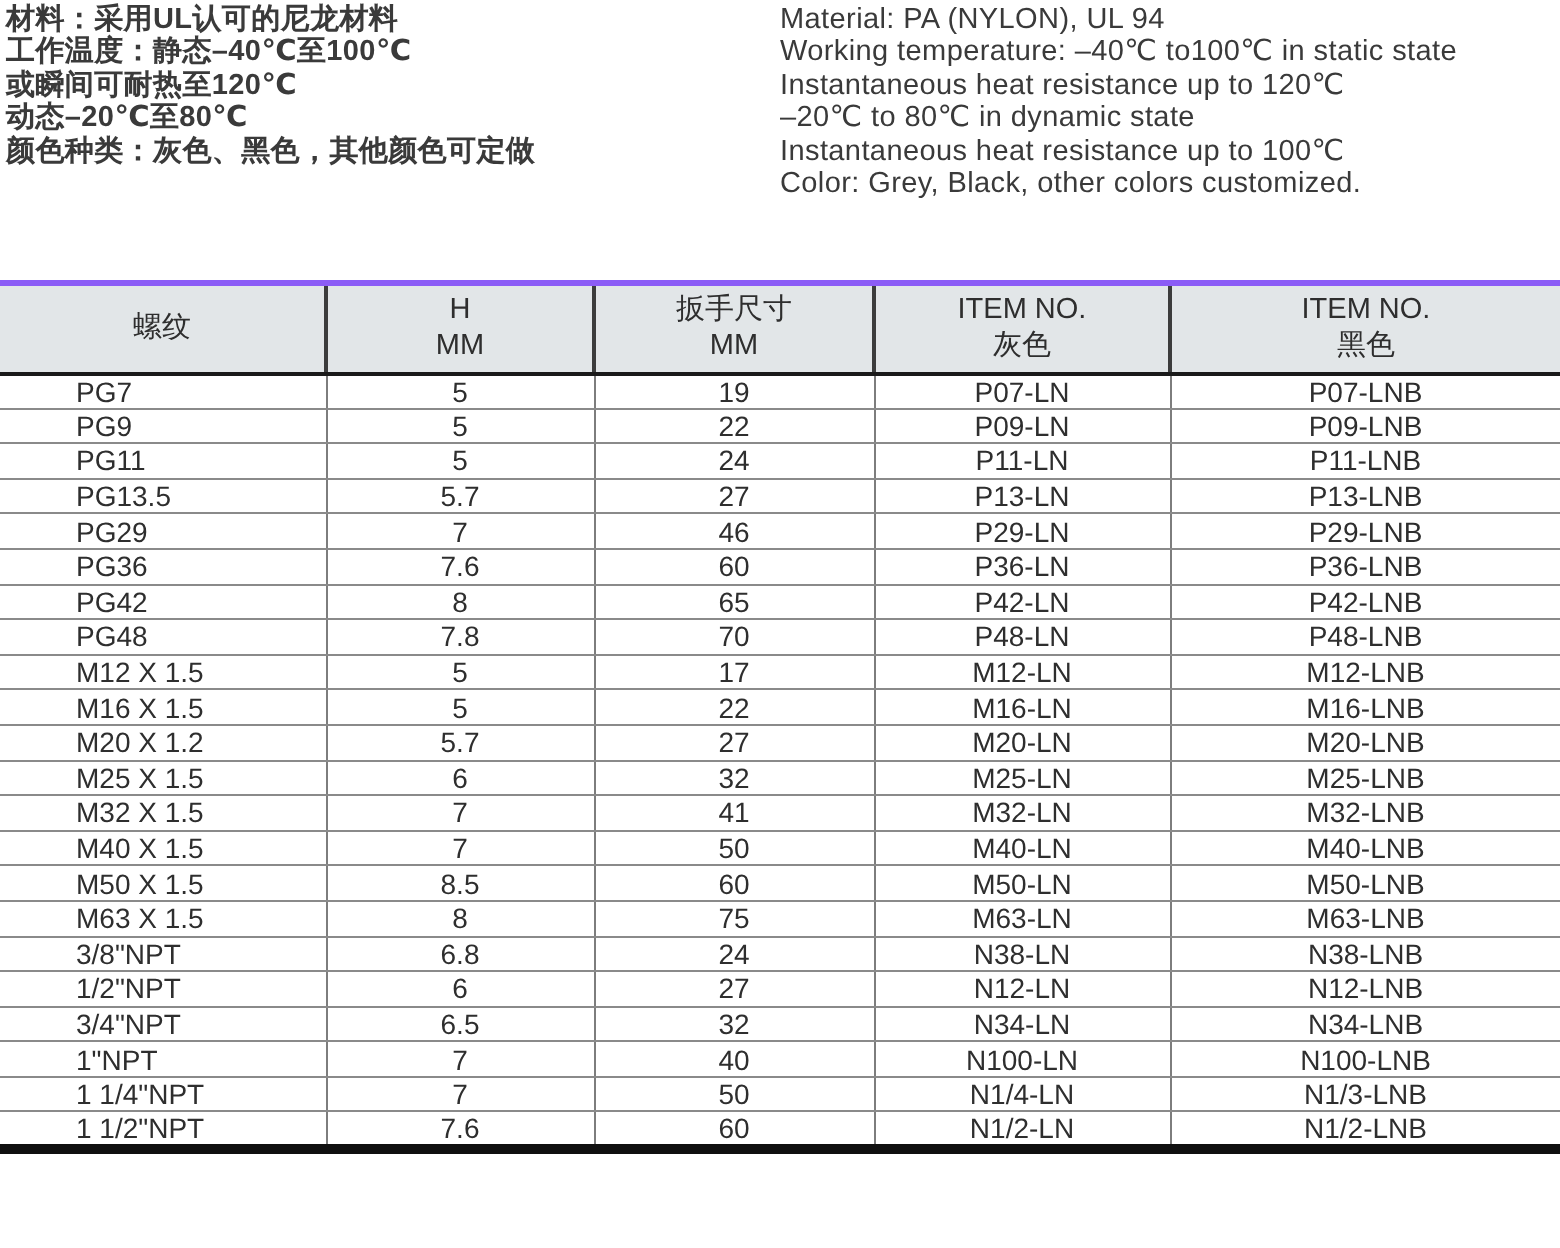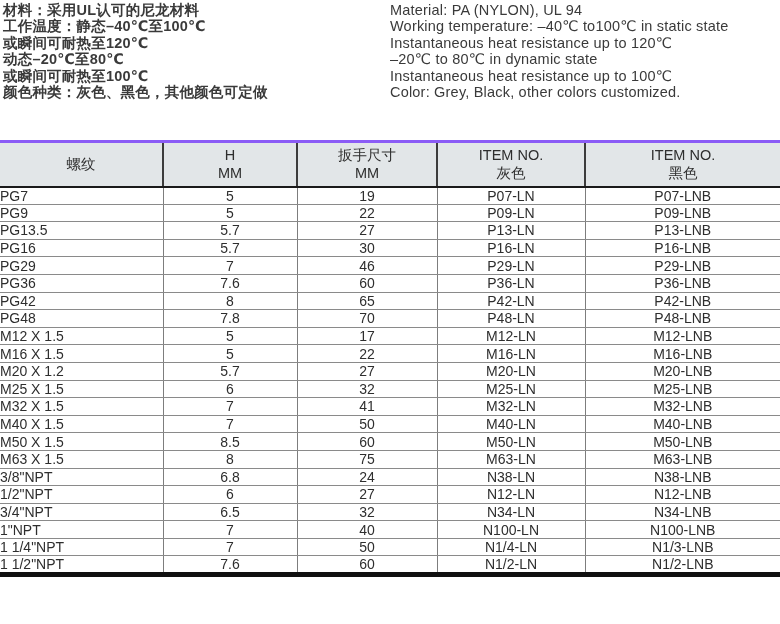--- a/index.html
+++ b/index.html
@@ -75,35 +75,35 @@
     color: #2e2e2e;
     border-bottom: 1px solid #8a8a8a;
     border-left: 1px solid #7d7d7d;
     padding: 0;
     white-space: nowrap;
     overflow: hidden;
   }
   table.spec td:first-child {
     border-left: none;
     text-align: left;
+    padding-left: 38px;
   }
   table.spec tbody tr:last-child td { border-bottom: none; }
   .hdr-line { display: block; }
   .hdr-line:empty { display: none; }
 </style>
 </head>
 <body>
 
 <div class="info-block">
   <div class="info-col-zh">
     <div class="info-line">材料：采用UL认可的尼龙材料</div>
     <div class="info-line">工作温度：静态–40℃至100℃</div>
     <div class="info-line">或瞬间可耐热至120℃</div>
     <div class="info-line">动态–20℃至80℃</div>
-    <div class="info-line">或瞬间可耐热至100℃</div>
     <div class="info-line">颜色种类：灰色、黑色，其他颜色可定做</div>
   </div>
   <div class="info-col-en">
     <div class="info-line">Material: PA (NYLON), UL 94</div>
     <div class="info-line">Working temperature: –40℃ to100℃ in static state</div>
     <div class="info-line">Instantaneous heat resistance up to 120℃</div>
     <div class="info-line">–20℃ to 80℃ in dynamic state</div>
     <div class="info-line">Instantaneous heat resistance up to 100℃</div>
     <div class="info-line">Color: Grey, Black, other colors customized.</div>
   </div>
@@ -150,34 +150,34 @@
           <td>P07-LNB</td>
         </tr>
         <tr>
           <td>PG9</td>
           <td>5</td>
           <td>22</td>
           <td>P09-LN</td>
           <td>P09-LNB</td>
         </tr>
         <tr>
+          <td>PG11</td>
+          <td>5</td>
+          <td>24</td>
+          <td>P11-LN</td>
+          <td>P11-LNB</td>
+        </tr>
+        <tr>
           <td>PG13.5</td>
           <td>5.7</td>
           <td>27</td>
           <td>P13-LN</td>
           <td>P13-LNB</td>
         </tr>
         <tr>
-          <td>PG16</td>
-          <td>5.7</td>
-          <td>30</td>
-          <td>P16-LN</td>
-          <td>P16-LNB</td>
-        </tr>
-        <tr>
           <td>PG29</td>
           <td>7</td>
           <td>46</td>
           <td>P29-LN</td>
           <td>P29-LNB</td>
         </tr>
         <tr>
           <td>PG36</td>
           <td>7.6</td>
           <td>60</td>

